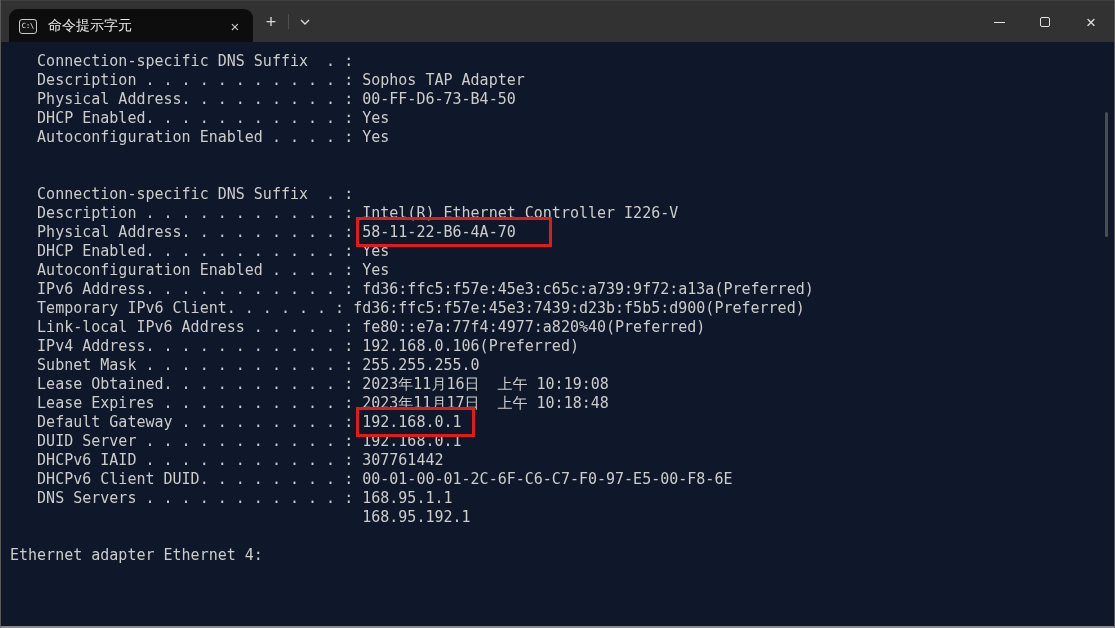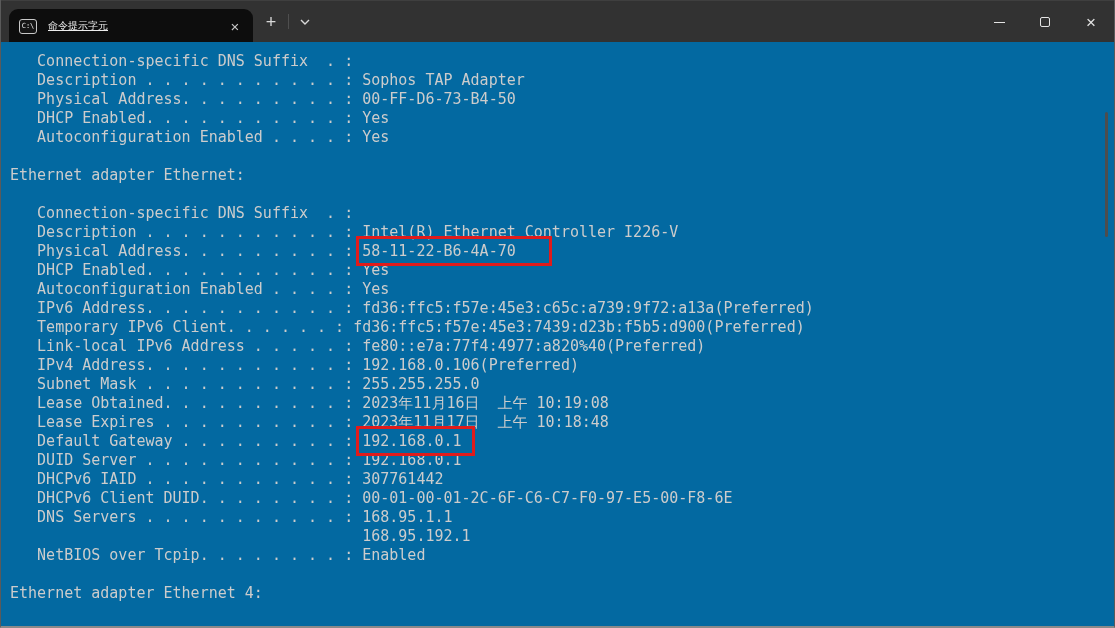--- a/index.html
+++ b/index.html
@@ -25,22 +25,22 @@
     display: flex; align-items: center; padding: 0 6px 0 10px;
   }
   .tab-icon {
     width: 18px; height: 15px; border: 1px solid #c9c9c9; border-radius: 3px;
     background: #151515; color: #ececec;
     display: flex; align-items: center; justify-content: center;
     font-family: "DejaVu Sans Mono", monospace; font-size: 7px; line-height: 1;
     margin-right: 11px; flex: 0 0 auto;
   }
   .tab-title {
-    color: #ececec; font-size: 10px; flex: 1 1 auto;
-    white-space: nowrap; overflow: hidden; text-decoration: underline;
+    color: #ececec; font-size: 14px; flex: 1 1 auto;
+    white-space: nowrap; overflow: hidden;
   }
   .tab-close {
     color: #c9c9c9; font-size: 15px; line-height: 1;
     width: 24px; height: 24px; display: flex; align-items: center; justify-content: center;
     border-radius: 4px; flex: 0 0 auto;
   }
   .newtab-btn {
     position: absolute; left: 257px; top: 7px; width: 26px; height: 28px;
     display: flex; align-items: center; justify-content: center;
     color: #d8d8d8; font-size: 18px; font-weight: 300; border-radius: 4px;
@@ -60,21 +60,21 @@
     width: 46px; height: 42px;
     display: flex; align-items: center; justify-content: center;
   }
   .glyph-min { width: 11px; height: 1px; background: #e4e4e4; }
   .glyph-max { width: 10px; height: 10px; border: 1px solid #e4e4e4; border-radius: 2px; }
   .glyph-close { color: #e4e4e4; font-size: 17px; line-height: 1; font-weight: 300; }
 
   
   .terminal {
     position: relative; height: 584px; overflow: hidden;
-    background: #0369a1;
+    background: #0f172a;
     padding: 10px 0 0 9px;
     font-family: "DejaVu Sans Mono", monospace;
     font-size: 15px; line-height: 19px; color: #cccccc;
   }
   .tline { white-space: pre; height: 19px; }
 
   .hl {
     outline: 3px solid #e01b1b;
     outline-offset: 3px;
   }
@@ -126,38 +126,36 @@
   </div>
 
   <div class="terminal">
     <div class="scrollbar-thumb"></div>
   <div class="tline">   Connection-specific DNS Suffix  . :</div>
       <div class="tline">   Description . . . . . . . . . . . : Sophos TAP Adapter</div>
       <div class="tline">   Physical Address. . . . . . . . . : 00-FF-D6-73-B4-50</div>
       <div class="tline">   DHCP Enabled. . . . . . . . . . . : Yes</div>
       <div class="tline">   Autoconfiguration Enabled . . . . : Yes</div>
       <div class="tline">&nbsp;</div>
-      <div class="tline">Ethernet adapter Ethernet:</div>
       <div class="tline">&nbsp;</div>
       <div class="tline">   Connection-specific DNS Suffix  . :</div>
       <div class="tline">   Description . . . . . . . . . . . : Intel(R) Ethernet Controller I226-V</div>
       <div class="tline">   Physical Address. . . . . . . . . : <span class="hl" data-hl="physical-address">58-11-22-B6-4A-70</span></div>
       <div class="tline">   DHCP Enabled. . . . . . . . . . . : Yes</div>
       <div class="tline">   Autoconfiguration Enabled . . . . : Yes</div>
       <div class="tline">   IPv6 Address. . . . . . . . . . . : fd36:ffc5:f57e:45e3:c65c:a739:9f72:a13a(Preferred)</div>
       <div class="tline">   Temporary IPv6 Client. . . . . . : fd36:ffc5:f57e:45e3:7439:d23b:f5b5:d900(Preferred)</div>
       <div class="tline">   Link-local IPv6 Address . . . . . : fe80::e7a:77f4:4977:a820%40(Preferred)</div>
       <div class="tline">   IPv4 Address. . . . . . . . . . . : 192.168.0.106(Preferred)</div>
       <div class="tline">   Subnet Mask . . . . . . . . . . . : 255.255.255.0</div>
       <div class="tline">   Lease Obtained. . . . . . . . . . : 2023年11月16日  上午 10:19:08</div>
       <div class="tline">   Lease Expires . . . . . . . . . . : 2023年11月17日  上午 10:18:48</div>
       <div class="tline">   Default Gateway . . . . . . . . . : <span class="hl" data-hl="default-gateway">192.168.0.1</span></div>
       <div class="tline">   DUID Server . . . . . . . . . . . : 192.168.0.1</div>
       <div class="tline">   DHCPv6 IAID . . . . . . . . . . . : 307761442</div>
       <div class="tline">   DHCPv6 Client DUID. . . . . . . . : 00-01-00-01-2C-6F-C6-C7-F0-97-E5-00-F8-6E</div>
       <div class="tline">   DNS Servers . . . . . . . . . . . : 168.95.1.1</div>
       <div class="tline">                                       168.95.192.1</div>
-      <div class="tline">   NetBIOS over Tcpip. . . . . . . . : Enabled</div>
       <div class="tline">&nbsp;</div>
       <div class="tline">Ethernet adapter Ethernet 4:</div>
     </div>
 
 </div>
 
 </body></html>

